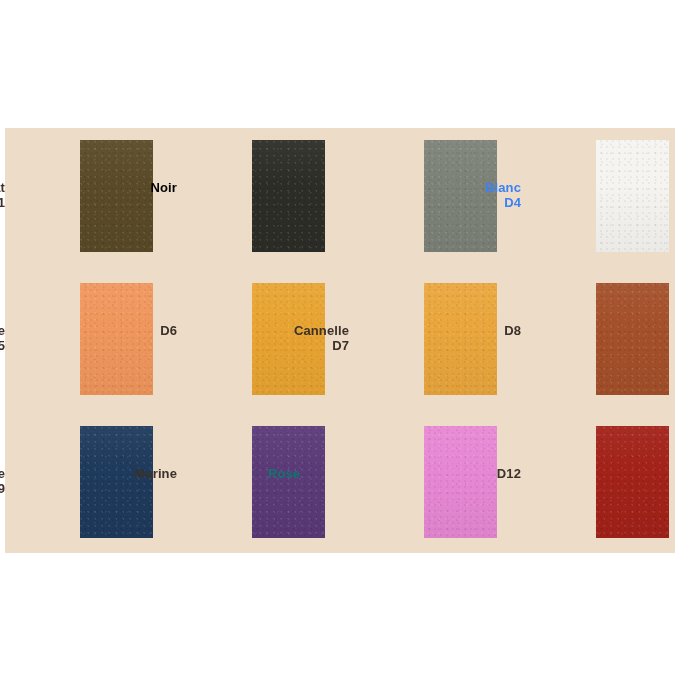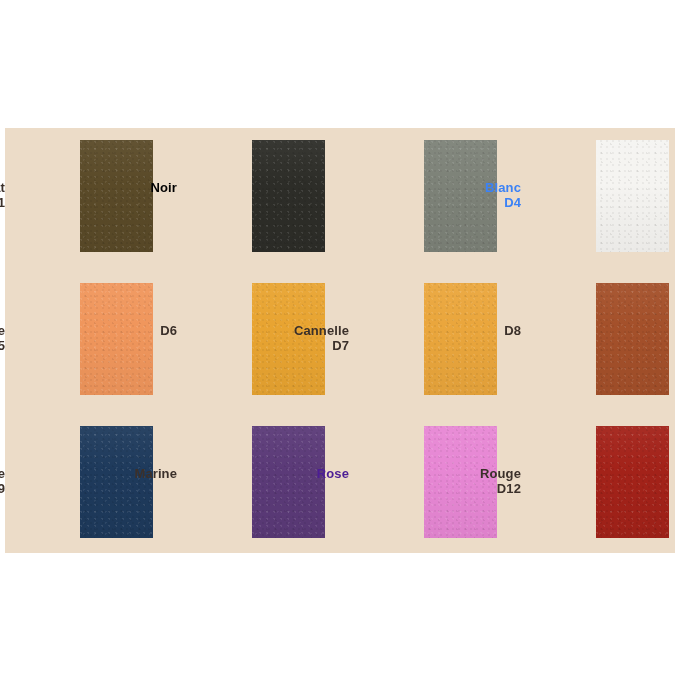--- a/index.html
+++ b/index.html
@@ -178,31 +178,30 @@
       <div class="cell" style="left: 252px; top: 426px;">
         <div class="label" style="color: rgb(59, 48, 42);">
           <span class="name">Marine</span>
         </div>
         <div class="swatch" style="background: rgb(91, 58, 120);">
           <div class="grain"></div>
           <div class="sheen"></div>
         </div>
       </div>
       <div class="cell" style="left: 424px; top: 426px;">
-        <div class="label" style="color: #4c1d95;">
+        <div class="label" style="color: #0f766e; text-align: center;">
           <span class="name">Rose</span>
         </div>
         <div class="swatch" style="background: rgb(231, 135, 212);">
           <div class="grain"></div>
           <div class="sheen"></div>
         </div>
       </div>
       <div class="cell" style="left: 596px; top: 426px;">
         <div class="label" style="color: rgb(59, 48, 42);">
-          <span class="name">Rouge</span>
           <span class="code">D12</span>
         </div>
         <div class="swatch" style="background: rgb(163, 34, 25);">
           <div class="grain"></div>
           <div class="sheen"></div>
         </div>
       </div>
     </div>
 </div>
 

